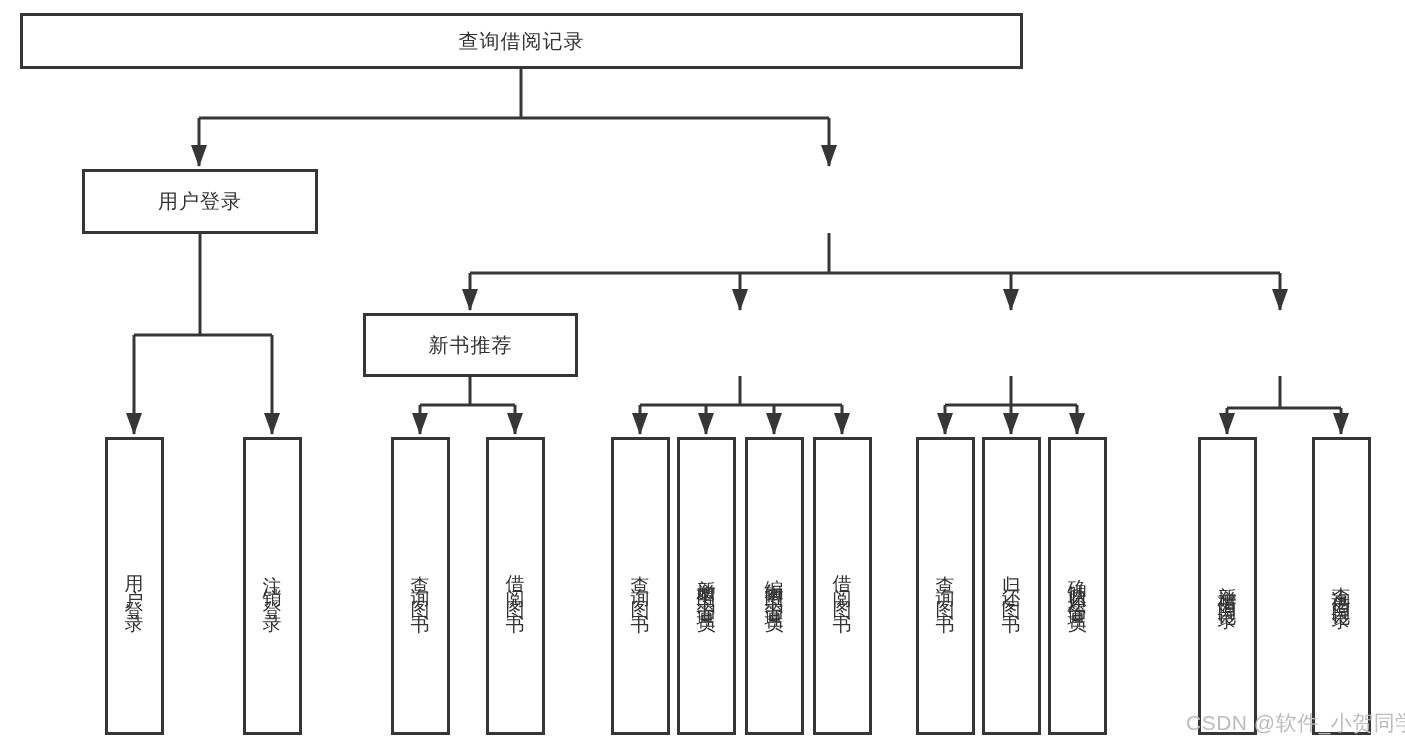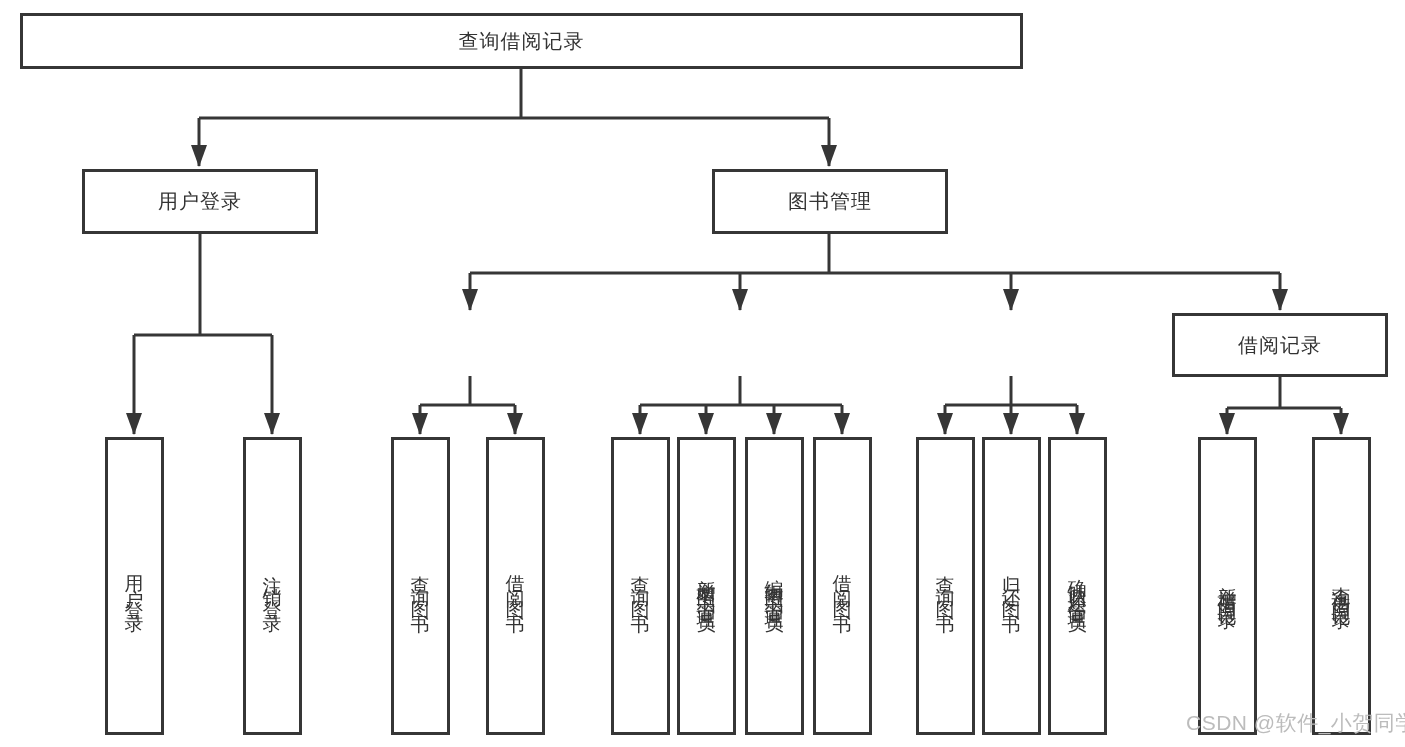--- a/index.html
+++ b/index.html
@@ -118,26 +118,23 @@
     <path d="M1341,408 V434" marker-end="url(#arrow)"></path>
   </svg>
 
   <div class="node hnode" style="left:20px; top:13px; width:1003px; height:56px;">
     <span>查询借阅记录</span>
   </div>
 
   <div class="node hnode" style="left:82px; top:169px; width:236px; height:65px;">
     <span>用户登录</span>
   </div>
-  <div class="node hnode" style="left:712px; top:169px; width:236px; height:65px;">
-    <span>图书管理</span>
-  </div>
 
-  <div class="node hnode" style="left:1172px; top:313px; width:216px; height:64px;">
-    <span>借阅记录</span>
+  <div class="node hnode" style="left:363px; top:313px; width:215px; height:64px;">
+    <span>新书推荐</span>
   </div>
 
   <div class="node vnode" style="left:105px; top:437px; width:59px; height:298px;">
     <span class="vlabel">用户登录</span>
   </div>
   <div class="node vnode" style="left:243px; top:437px; width:59px; height:298px;">
     <span class="vlabel">注销登录</span>
   </div>
 
   <div class="node vnode" style="left:391px; top:437px; width:59px; height:298px;">

